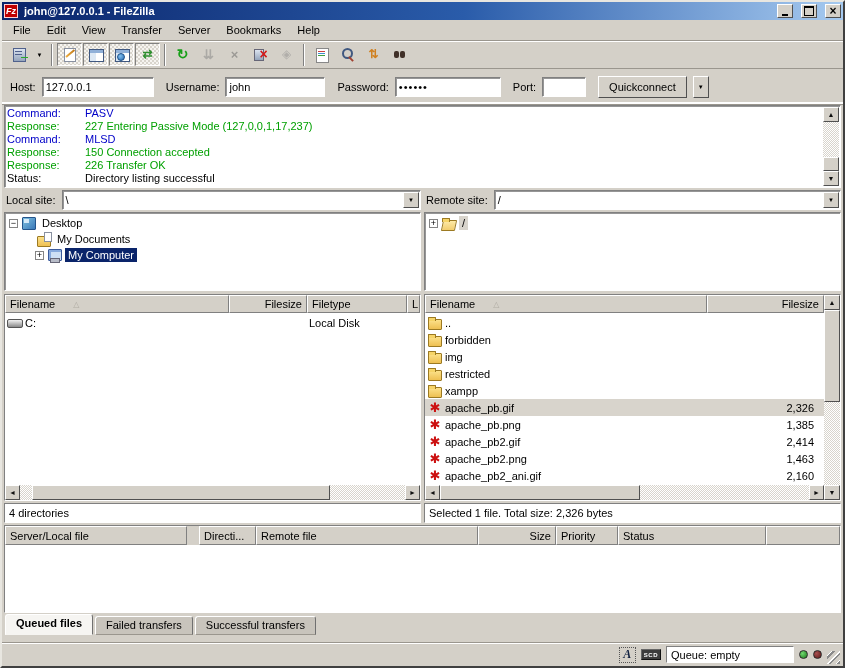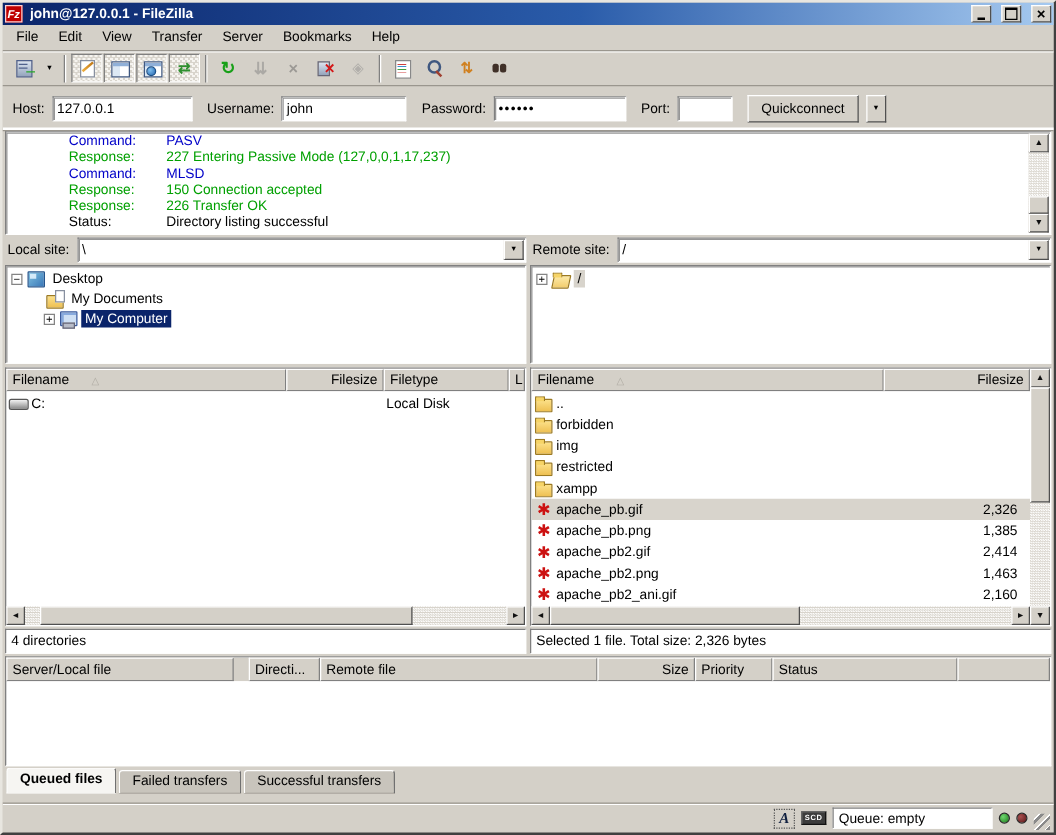--- a/index.html
+++ b/index.html
@@ -97,21 +97,21 @@
   .quickbar input { font-family:"Liberation Sans",sans-serif; font-size:11px; height:20px;
               border:1px solid; border-color:#808080 #fff #fff #808080; box-shadow: inset 1px 1px 0 rgba(64,64,64,.55);
               padding:0 3px; background:#fff; outline:none; }
   .qc-host { width:112px; } .qc-user { width:100px; } .qc-pass { width:106px; letter-spacing:1px; } .qc-port { width:44px; }
   .qc-btn { font-family:"Liberation Sans",sans-serif; font-size:11px; height:22px; padding:0 10px; margin-left:6px; }
   .qc-drop { width:16px; height:22px; display:flex; align-items:center; justify-content:center; }
   .qlabel { margin-left:6px; }
 
   
   .log-wrap { position:absolute; top:103px; left:2px; right:2px; height:83px; padding:1px 2px; overflow:hidden; }
-  .log-line { display:flex; height:13px; line-height:13px; white-space:nowrap;padding-left:48px; }
+  .log-line { display:flex; height:13px; line-height:13px; white-space:nowrap; }
   .log-label { width:78px; flex:none; }
   .log-line.cmd { color:#0000c8; }
   .log-line.resp { color:#00a000; }
   .log-line.status { color:#000; }
   .log-sb { position:absolute; top:1px; right:1px; bottom:1px; width:16px; display:flex; flex-direction:column; background:#d4d0c8; }
 
   
   .sb-btn { width:16px; height:15px; flex:none; display:flex; align-items:center; justify-content:center; font-size:7px; color:#101010;
             border:1px solid; border-color:#fff #505050 #505050 #fff; background:#d4d0c8; }
   .sb-track { flex:1; position:relative; background:#e8e4dc; background:repeating-conic-gradient(#ffffff 0% 25%, #d8d4cc 0% 50%) 0 0 / 2px 2px; }

